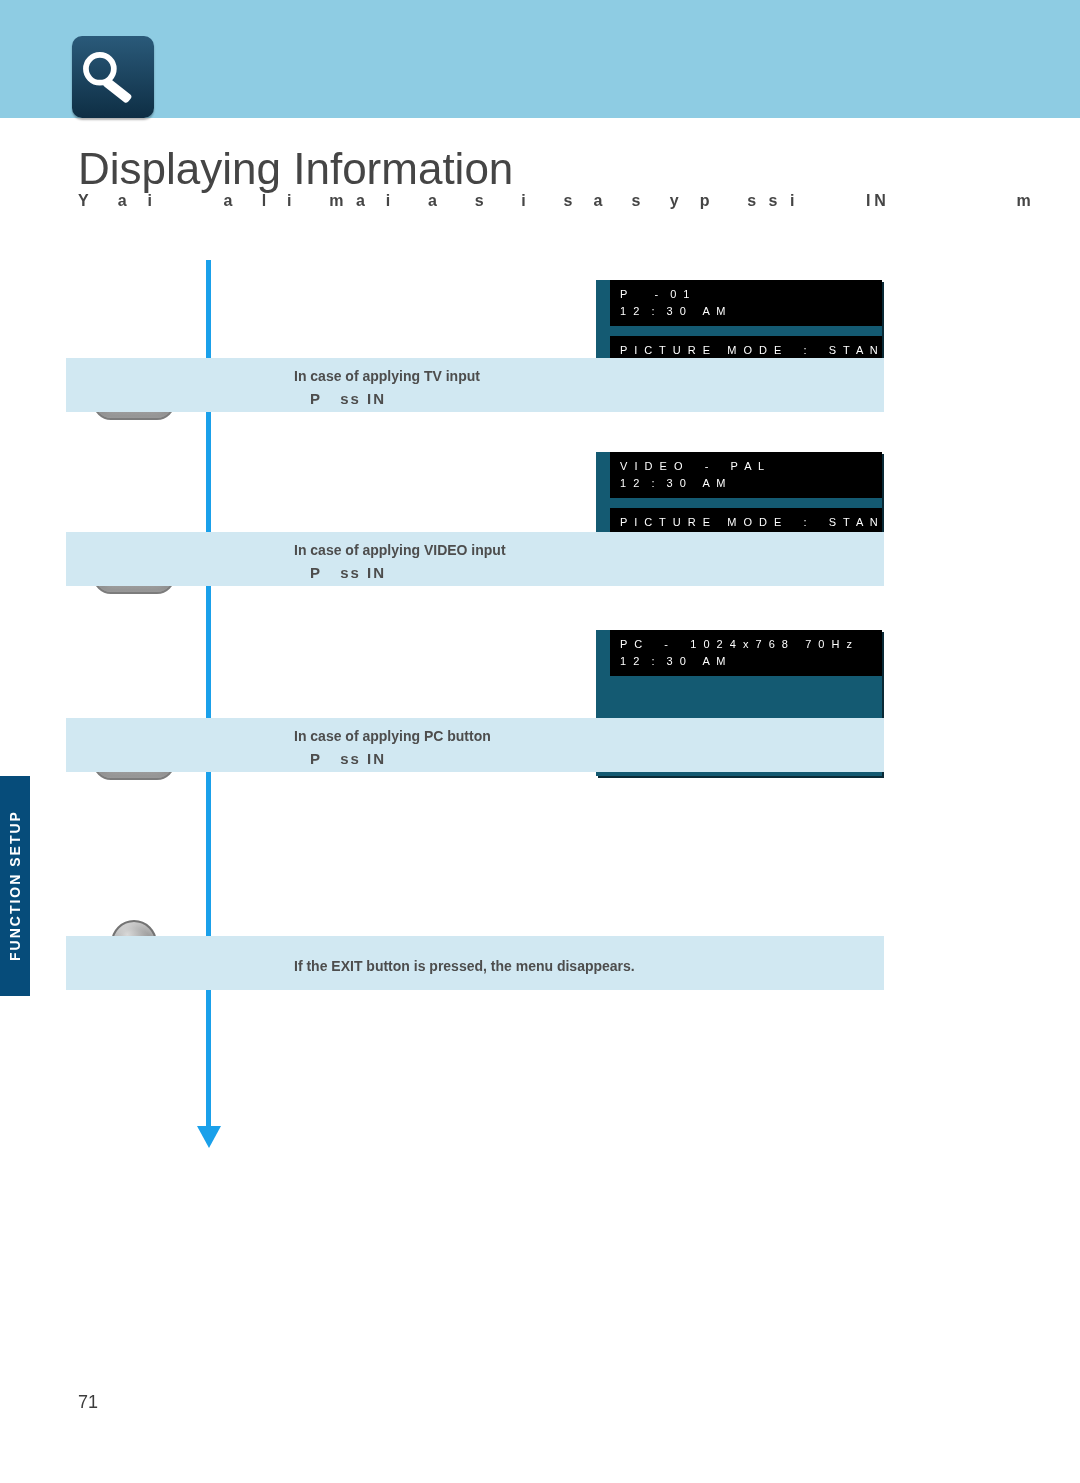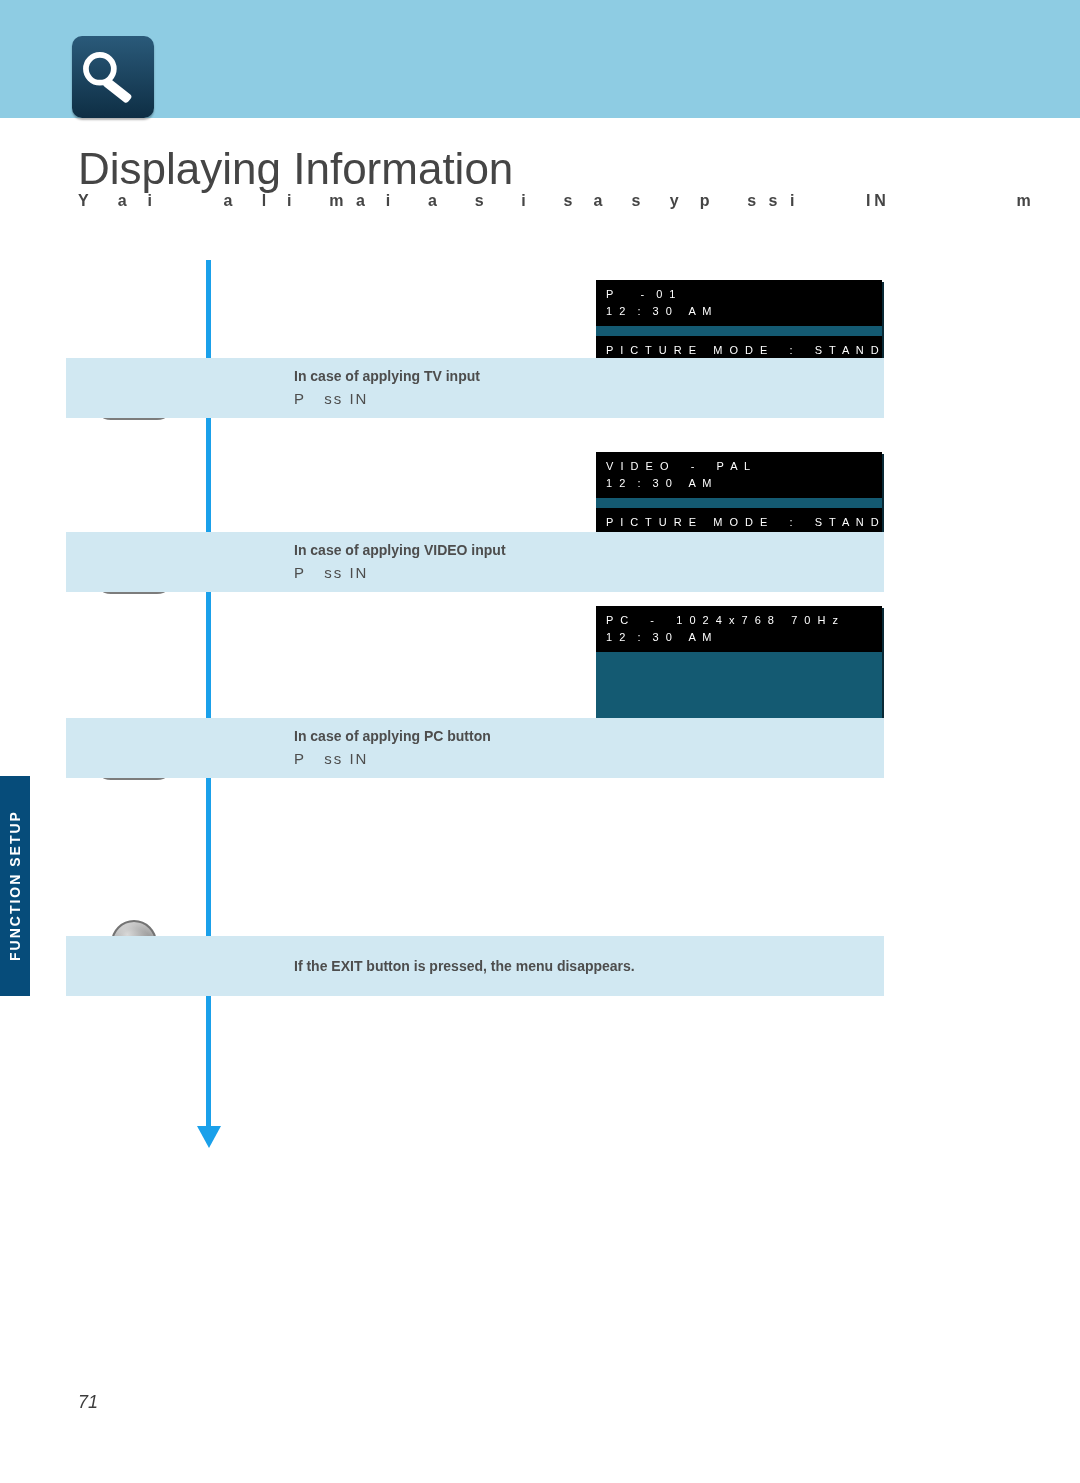--- a/index.html
+++ b/index.html
@@ -64,21 +64,21 @@
     border-left: 12px solid transparent;
     border-right: 12px solid transparent;
     border-top: 22px solid #1aa0ea;
   }
 
   
   .steprow {
     position: absolute;
     left: 66px;
     width: 818px;
-    height: 60px;
+    height: 54px;
     background: #d1e8f2;
   }
   .info-label {
     position: absolute;
     width: 120px;
     text-align: center;
     font-size: 15px;
     font-weight: 700;
     color: #4c4c4c;
   }
@@ -102,45 +102,47 @@
   .step-title {
     position: absolute;
     left: 228px;
     top: 10px;
     font-size: 14px;
     font-weight: 700;
     color: #4d4d4d;
   }
   .step-sub {
     position: absolute;
-    left: 228px;
+    left: 244px;
     top: 32px;
     font-size: 15px;
     color: #4d4d4d;
     letter-spacing: 2px;
     white-space: pre;
+    font-weight: bold;
   }
 
   
   .osd-wrap {
     position: absolute;
     left: 596px;
     width: 286px;
     background: #145a72;
     box-shadow: 2px 2px 0 #0a2a36;
   }
   .osd-black {
     background: #000;
     color: #fff;
     font-size: 11px;
     line-height: 1.55;
     letter-spacing: 2px;
     padding: 6px 10px;
     white-space: pre;
     font-family: Arial, sans-serif;
+    margin-left: 14px;
   }
   .osd-gap { height: 10px; }
   .osd-fill { height: 26px; }
 
   
   .exit-btn {
     position: absolute;
     left: 111px;
     width: 42px;
     height: 42px;
@@ -174,21 +176,20 @@
     align-items: center;
     justify-content: center;
   }
 
   .pagenum {
     position: absolute;
     left: 78px;
     top: 1392px;
     font-size: 18px;
     color: #3c3c3c;
-    font-style: italic;
   }
 </style>
 </head>
 <body>
 
 <div class="topband"></div>
 
 <div class="badge">
   <svg viewBox="0 0 100 100">
     <circle cx="34" cy="40" r="17" fill="none" stroke="#fff" stroke-width="7"></circle>
@@ -229,21 +230,21 @@
   <div class="osd-fill"></div>
 </div>
 
 <div class="info-label" style="left:72px; top:534px">INFO</div>
 <div class="info-btn" style="top:556px"></div>
 <div class="steprow" style="top:532px">
   <div class="step-title">In case of applying VIDEO input</div>
   <div class="step-sub">P   ss IN</div>
 </div>
 
-<div class="osd-wrap" style="top:606px">
+<div class="osd-wrap" style="top:630px">
   <div class="osd-black">P C    -    1 0 2 4 x 7 6 8   7 0 H z
 1 2  :  3 0   A M</div>
   <div style="height:100px"></div>
 </div>
 
 <div class="info-label" style="left:72px; top:720px">INFO</div>
 <div class="info-btn" style="top:742px"></div>
 <div class="steprow" style="top:718px">
   <div class="step-title">In case of applying PC button</div>
   <div class="step-sub">P   ss IN</div>

